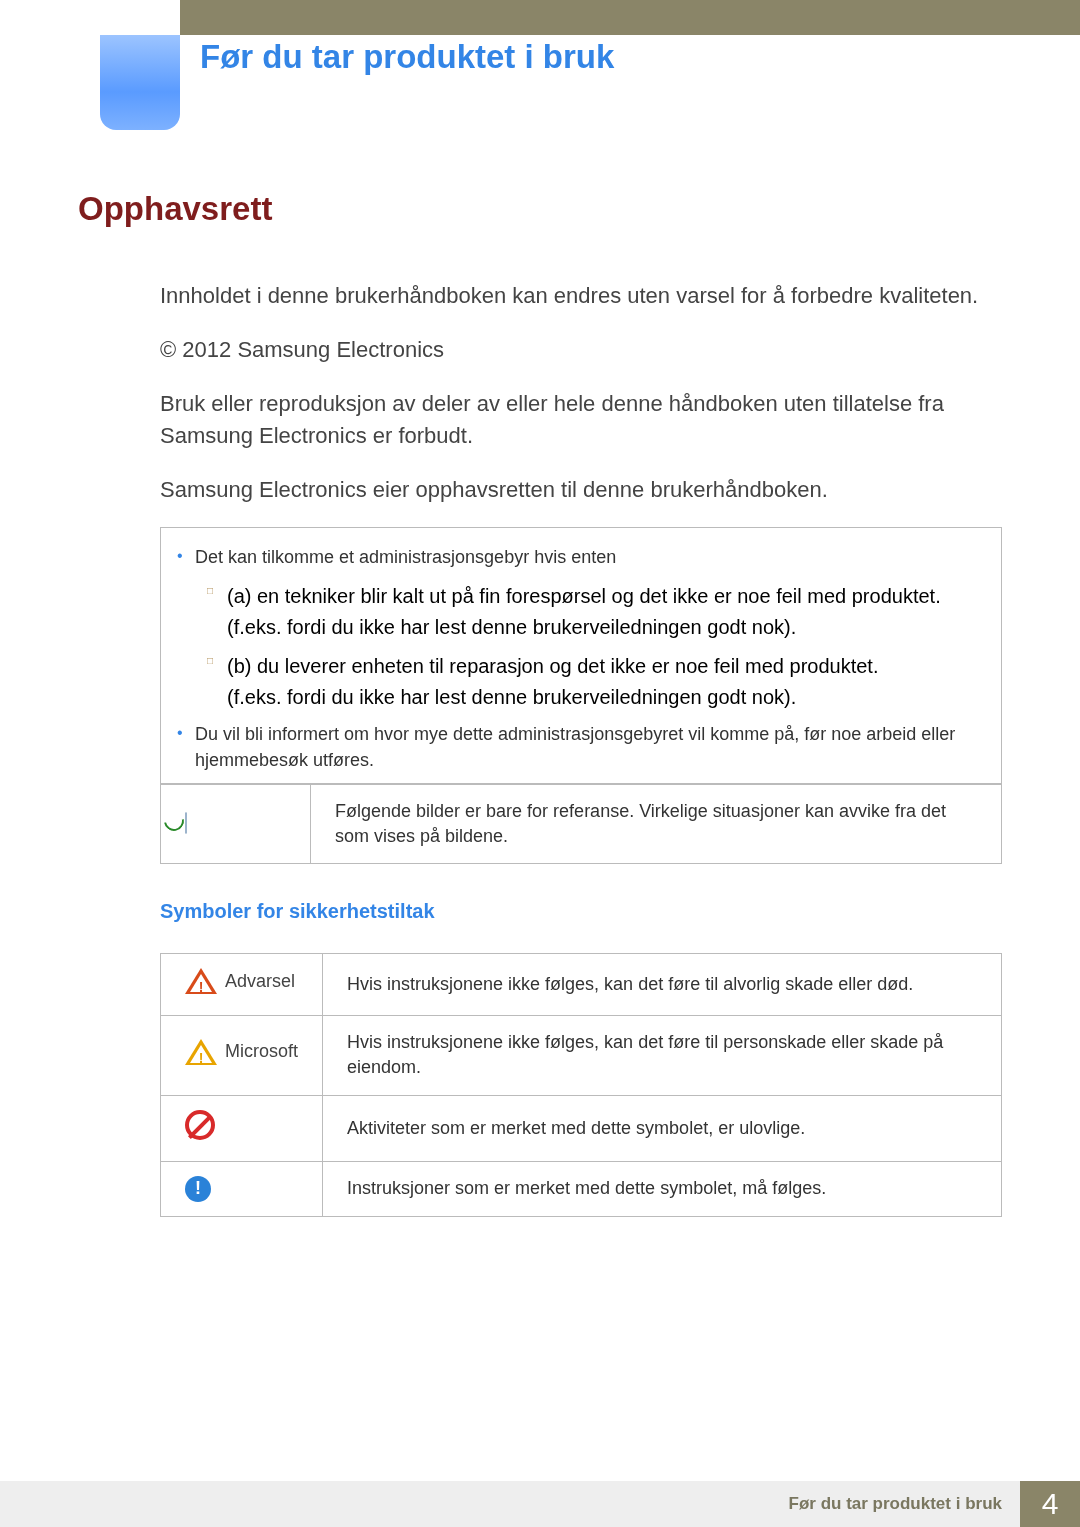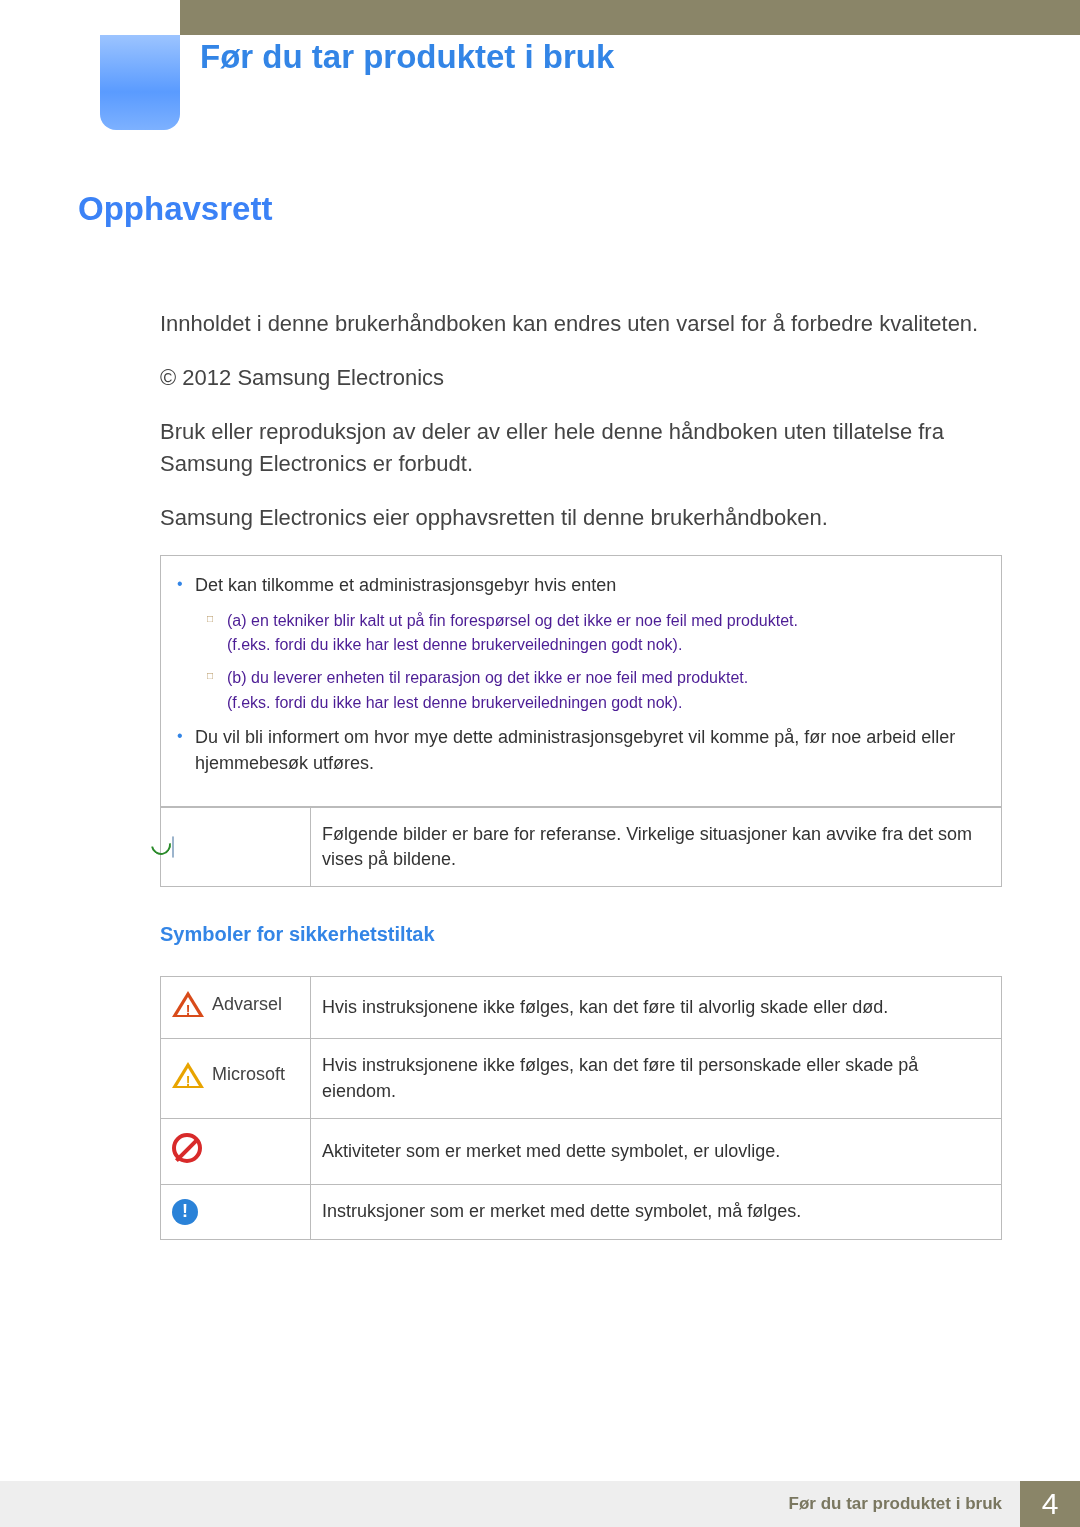--- a/index.html
+++ b/index.html
@@ -44,37 +44,37 @@
     color: #3385e6;
   }
   .content {
     position: absolute;
     top: 190px;
     left: 78px;
     right: 78px;
   }
   h1.section {
     font-size: 33px;
-    color: #3b82f6;
-    font-weight: bold;
-    margin-bottom: 80px;
+    color: #7f1d1d;
+    font-weight: bold;
+    margin-bottom: 52px;
   }
   .intro-block {
     margin-left: 82px;
   }
   .intro-block p {
     font-size: 22px;
     line-height: 1.45;
     margin-bottom: 22px;
     color: #444;
   }
   .note-box {
     margin-left: 82px;
     border: 1px solid #bbb;
-    padding: 16px 18px 20px 12px;
+    padding: 16px 18px 0 12px;
   }
   .note-box ul { list-style: none; }
   .note-box .lvl1 {
     position: relative;
     padding-left: 22px;
     font-size: 18px;
     line-height: 1.45;
     margin-bottom: 10px;
     color: #333;
   }
@@ -82,24 +82,24 @@
     content: "•";
     position: absolute;
     left: 4px;
     top: 0;
     color: #3385e6;
     font-size: 16px;
   }
   .note-box .lvl2 {
     position: relative;
     padding-left: 54px;
-    font-size: 16px;
+    font-size: 20px;
     line-height: 1.55;
     margin-bottom: 8px;
-    color: #4c1d95;
+    color: #000000;
   }
   .note-box .lvl2::before {
     content: "□";
     position: absolute;
     left: 34px;
     top: 2px;
     color: #b59560;
     font-size: 10px;
   }
   .note-box .lvl2 .sub {
@@ -113,21 +113,21 @@
     margin-top: 36px;
     margin-bottom: 30px;
   }
   table.icons {
     margin-left: 82px;
     border-collapse: collapse;
     width: calc(100% - 82px);
   }
   table.icons td {
     border: 1px solid #bbb;
-    padding: 14px 11px;
+    padding: 14px 24px;
     font-size: 18px;
     line-height: 1.4;
     vertical-align: middle;
     color: #333;
   }
   table.icons td.icon-cell {
     width: 150px;
     text-align: left;
   }
   .icon-wrap {

